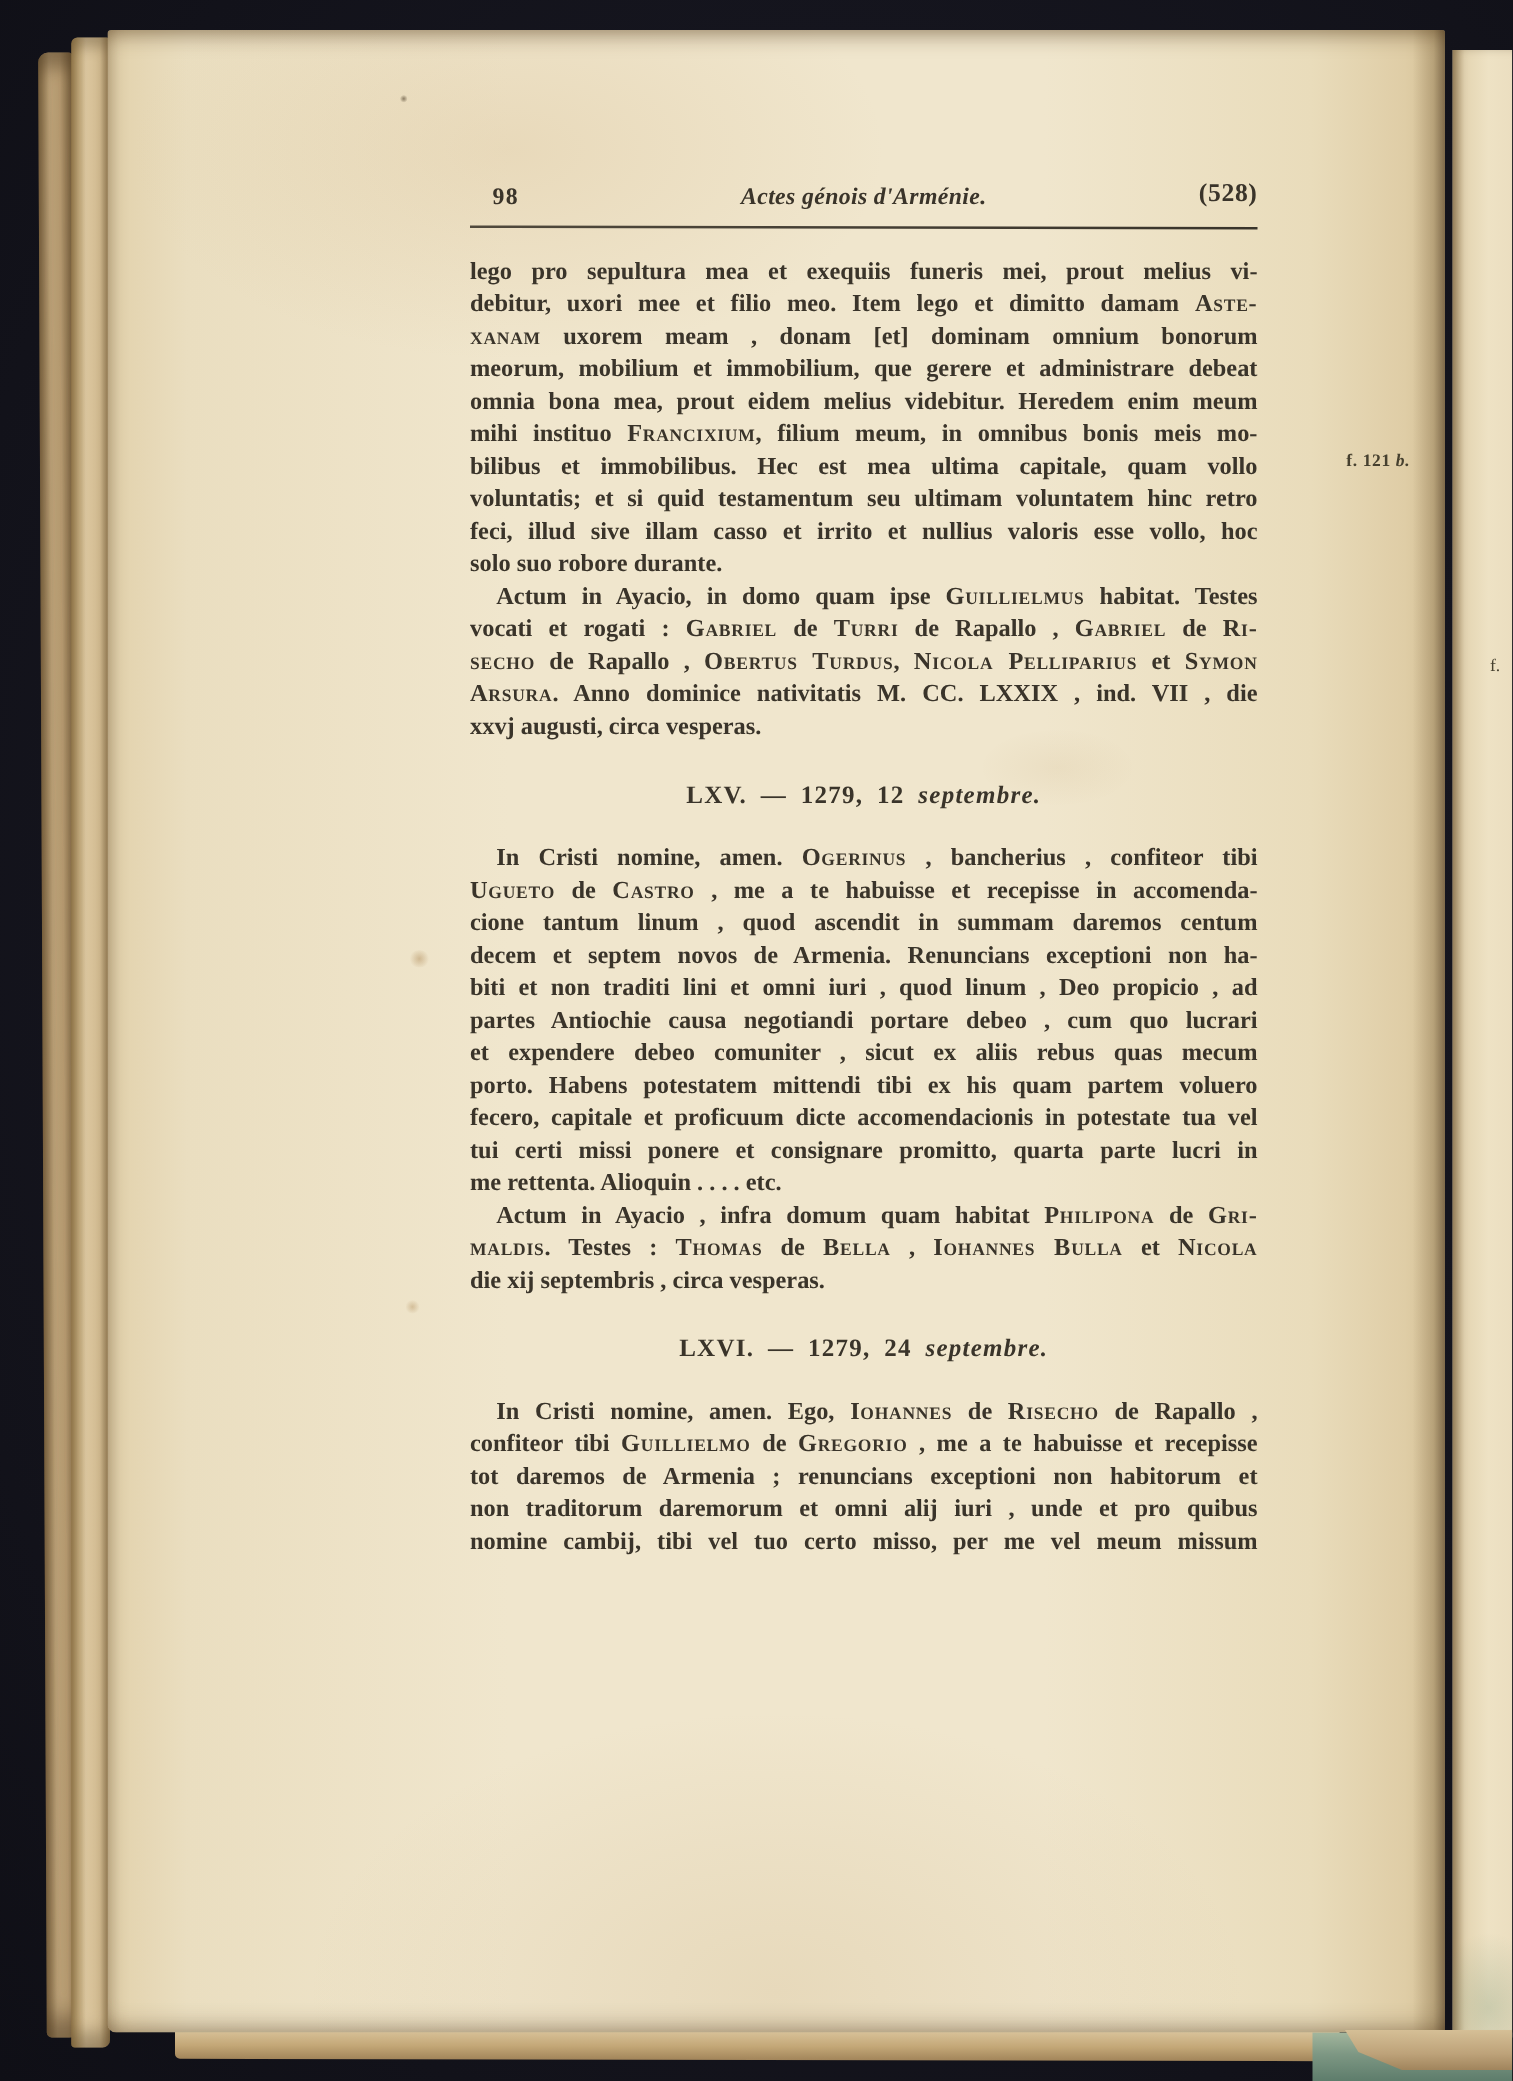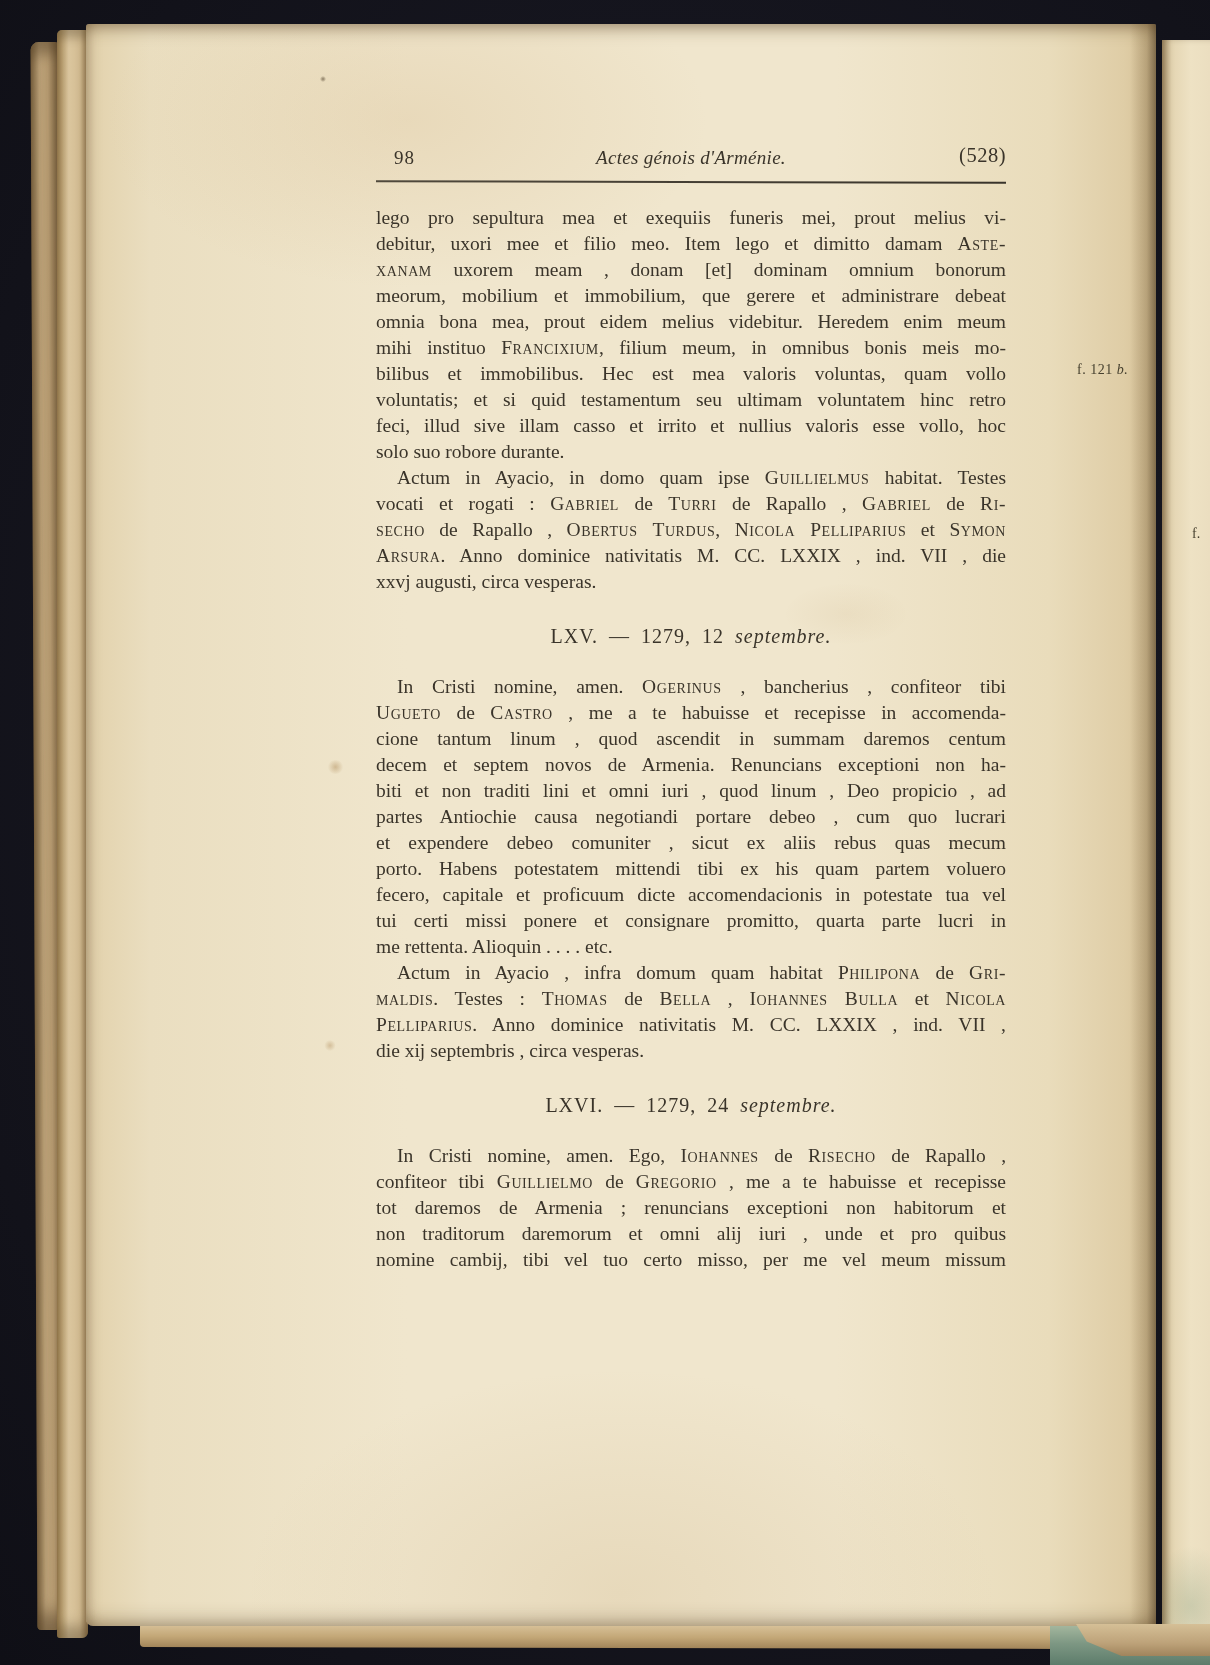--- a/index.html
+++ b/index.html
@@ -36,20 +36,21 @@
     clip-path:polygon(0 0,100% 0,100% 100%,34% 100%,8% 55%);
   }
   .page{
     position:absolute;left:86px;top:24px;width:1070px;height:1602px;
     background:
       radial-gradient(430px 240px at 30% 6%, rgba(205,172,120,.22), transparent 70%),
       radial-gradient(500px 300px at 50% 98%, rgba(190,158,105,.18), transparent 75%),
       linear-gradient(90deg,#e2d1ab 0%,#eadec0 6%,#f0e6cd 30%,#f0e6cd 70%,#e9dcbb 90%,#dfcda6 97%,#d2bd92 100%);
     border-radius:3px 2px 2px 7px;
     box-shadow:inset 0 14px 16px -10px rgba(85,60,28,.5),inset 0 -16px 18px -12px rgba(85,60,28,.45),inset 10px 0 14px -8px rgba(85,60,28,.35);
+    font-weight:bold;
   }
   .gutter-shade{
     position:absolute;right:0;top:0;width:26px;height:100%;
     background:linear-gradient(90deg,rgba(90,65,30,0) 0%,rgba(90,65,30,.25) 65%,rgba(55,36,15,.5) 100%);
     border-radius:0 2px 2px 0;
   }
   .adjacent{
     position:absolute;left:1162px;top:40px;width:48px;height:1590px;
     background:linear-gradient(90deg,#c8b287 0%,#e4d5b2 20%,#eee2c4 60%,#ebdec0 100%);
     box-shadow:inset 7px 0 9px -4px rgba(70,48,22,.55);
@@ -110,21 +111,21 @@
       </div>
       <div class="rule"></div>
 
     <div class="paragraph first">
           <div class="line">lego pro sepultura mea et exequiis funeris mei, prout melius vi-</div>
           <div class="line">debitur, uxori mee et filio meo. Item lego et dimitto damam <span class="sc">Aste-</span></div>
           <div class="line"><span class="sc">xanam</span> uxorem meam , donam [et] dominam omnium bonorum</div>
           <div class="line">meorum, mobilium et immobilium, que gerere et administrare debeat</div>
           <div class="line">omnia bona mea, prout eidem melius videbitur. Heredem enim meum</div>
           <div class="line">mihi instituo <span class="sc">Francixium</span>, filium meum, in omnibus bonis meis mo-</div>
-          <div class="line">bilibus et immobilibus. Hec est mea valoris voluntas, quam vollo</div>
+          <div class="line">bilibus et immobilibus. Hec est mea ultima capitale, quam vollo</div>
           <div class="line">voluntatis; et si quid testamentum seu ultimam voluntatem hinc retro</div>
           <div class="line">feci, illud sive illam casso et irrito et nullius valoris esse vollo, hoc</div>
           <div class="line lastline">solo suo robore durante.</div>
         </div>
         <div class="paragraph">
           <div class="line indent">Actum in Ayacio, in domo quam ipse <span class="sc">Guillielmus</span> habitat. Testes</div>
           <div class="line">vocati et rogati : <span class="sc">Gabriel</span> de <span class="sc">Turri</span> de Rapallo , <span class="sc">Gabriel</span> de <span class="sc">Ri-</span></div>
           <div class="line"><span class="sc">secho</span> de Rapallo , <span class="sc">Obertus Turdus</span>, <span class="sc">Nicola Pelliparius</span> et <span class="sc">Symon</span></div>
           <div class="line"><span class="sc">Arsura</span>. Anno dominice nativitatis M. CC. LXXIX , ind. VII , die</div>
           <div class="line lastline">xxvj augusti, circa vesperas.</div>
@@ -139,21 +140,20 @@
           <div class="line">partes Antiochie causa negotiandi portare debeo , cum quo lucrari</div>
           <div class="line">et expendere debeo comuniter , sicut ex aliis rebus quas mecum</div>
           <div class="line">porto. Habens potestatem mittendi tibi ex his quam partem voluero</div>
           <div class="line">fecero, capitale et proficuum dicte accomendacionis in potestate tua vel</div>
           <div class="line">tui certi missi ponere et consignare promitto, quarta parte lucri in</div>
           <div class="line lastline">me rettenta. Alioquin . . . . etc.</div>
         </div>
         <div class="paragraph">
           <div class="line indent">Actum in Ayacio , infra domum quam habitat <span class="sc">Philipona</span> de <span class="sc">Gri-</span></div>
           <div class="line"><span class="sc">maldis</span>. Testes : <span class="sc">Thomas</span> de <span class="sc">Bella</span> , <span class="sc">Iohannes Bulla</span> et <span class="sc">Nicola</span></div>
-          <div class="line"><span class="sc">Pelliparius</span>. Anno dominice nativitatis M. CC. LXXIX , ind. VII ,</div>
           <div class="line lastline">die xij septembris , circa vesperas.</div>
         </div>
         <div class="act-heading">LXVI. — 1279, 24 <em>septembre.</em></div>
         <div class="paragraph">
           <div class="line indent">In Cristi nomine, amen. Ego, <span class="sc">Iohannes</span> de <span class="sc">Risecho</span> de Rapallo ,</div>
           <div class="line">confiteor tibi <span class="sc">Guillielmo</span> de <span class="sc">Gregorio</span> , me a te habuisse et recepisse</div>
           <div class="line">tot daremos de Armenia ; renuncians exceptioni non habitorum et</div>
           <div class="line">non traditorum daremorum et omni alij iuri , unde et pro quibus</div>
           <div class="line">nomine cambij, tibi vel tuo certo misso, per me vel meum missum</div>
         </div>

